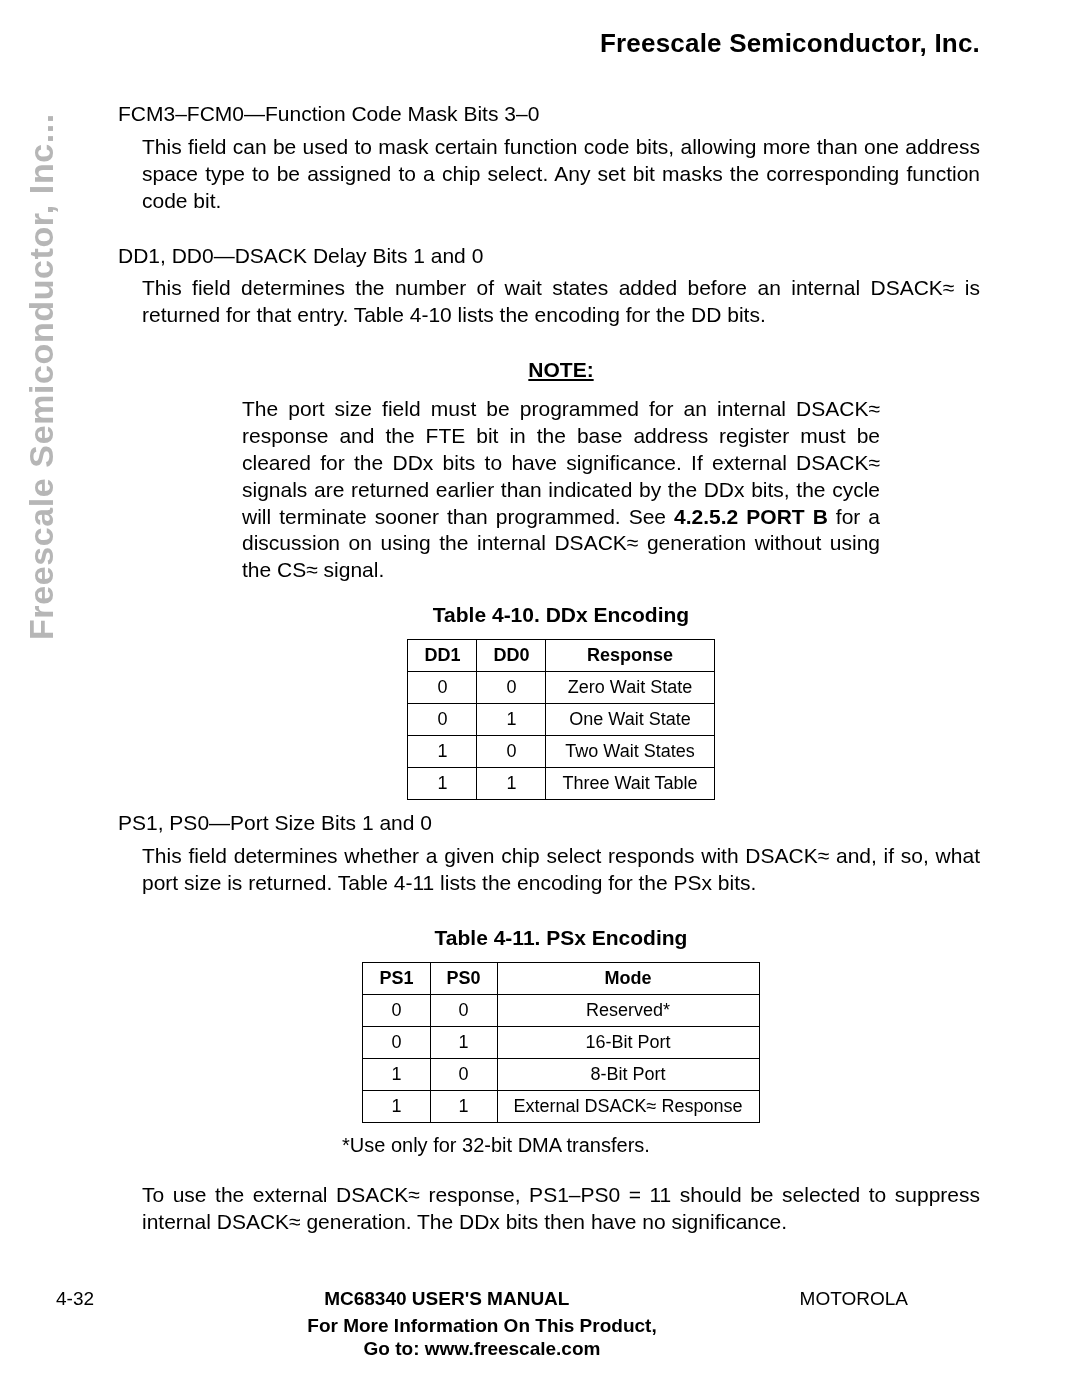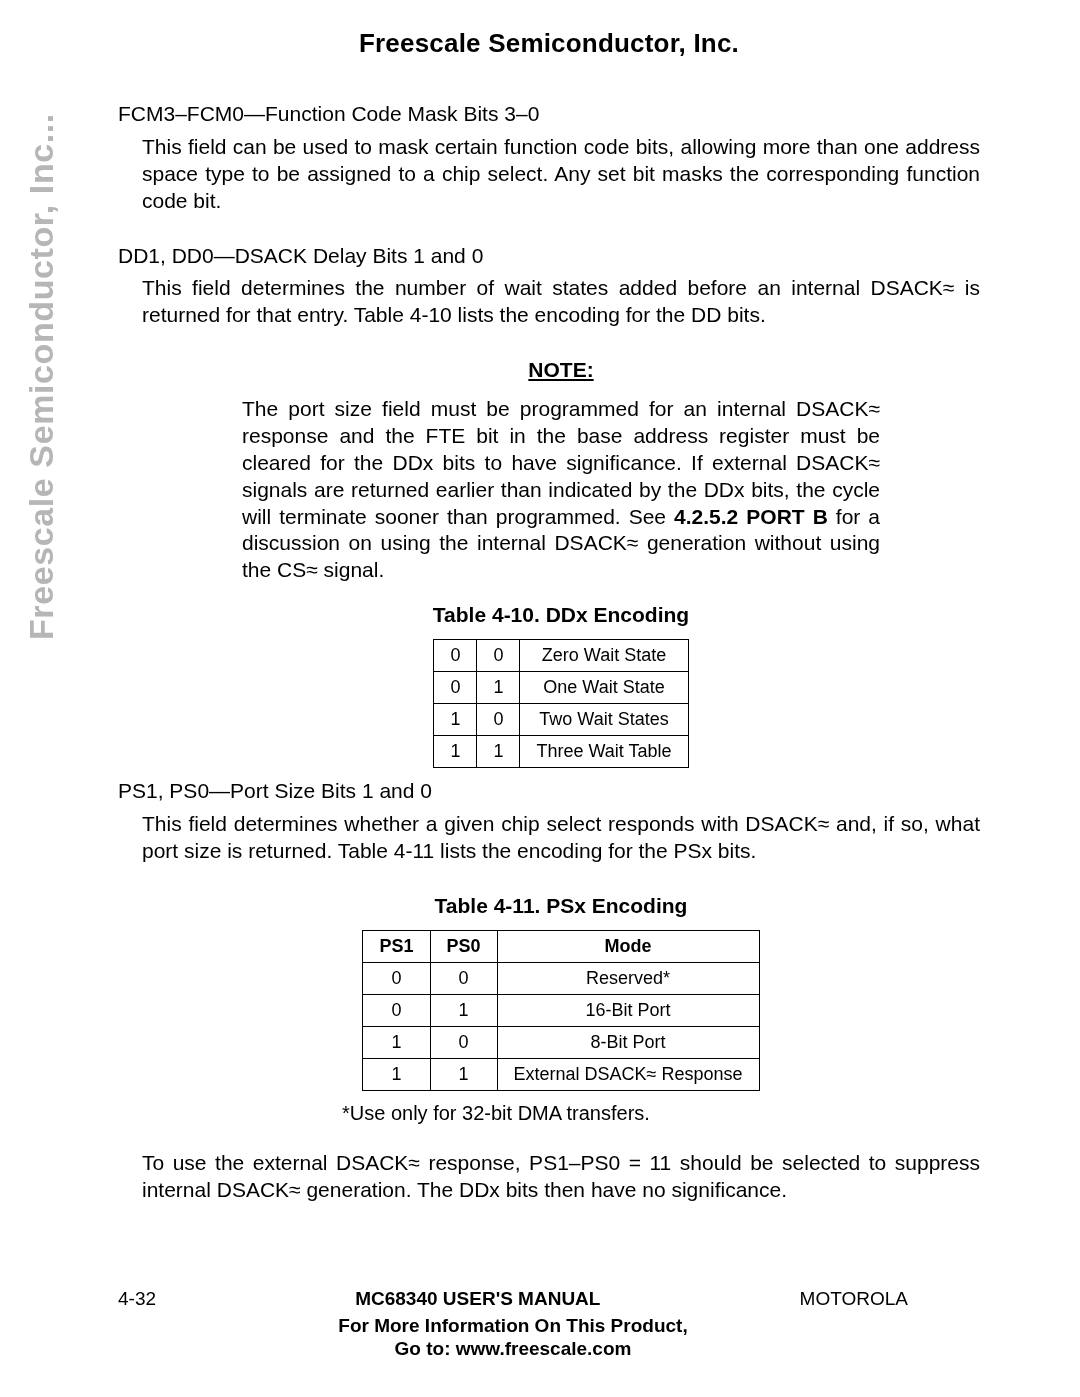--- a/index.html
+++ b/index.html
@@ -14,21 +14,21 @@
     position: relative;
   }
   .page {
     position: relative;
     width: 1080px;
     height: 1397px;
     box-sizing: border-box;
     padding: 28px 100px 0 118px;
   }
   .header {
-    text-align: center;
+    text-align: right;
     font-family: Arial, Helvetica, sans-serif;
     font-weight: 900;
     font-size: 26px;
     letter-spacing: 0.2px;
     margin-bottom: 42px;
   }
   .side-text {
     position: absolute;
     left: 22px;
     top: 640px;
@@ -91,21 +91,21 @@
   }
   .section {
     margin-left: 24px;
   }
   .footer {
     position: absolute;
     left: 0;
     bottom: 36px;
     width: 1008px;
     box-sizing: border-box;
-    padding: 0 100px 0 118px;
+    padding: 0 100px 0 56px;
   }
   .footer-row {
     display: flex;
     justify-content: space-between;
     align-items: baseline;
     font-size: 19px;
   }
   .footer-center {
     font-weight: 700;
   }
@@ -143,20 +143,25 @@
     </p>
 
     <div class="note-label">NOTE:</div>
     <p class="note-body">
       <span>The port size field must be programmed for an internal </span><span class="dsack">DSACK≈</span><span> response and the FTE bit in the base address register must be cleared for the DDx bits to have  significance. If external </span><span class="dsack">DSACK≈</span><span> signals are returned earlier than indicated by the DDx bits, the cycle will terminate sooner than programmed. See </span><span class="port-b">4.2.5.2 PORT B</span><span> for a discussion on using the internal </span><span class="dsack">DSACK≈</span><span> generation without using the </span><span class="dsack">CS≈</span><span> signal.</span>
     </p>
 
     <div class="table-title">Table 4-10. DDx Encoding</div>
     <table class="enc">
       <tbody>
+          <tr>
+        <th>DD1</th>
+        <th>DD0</th>
+        <th>Response</th>
+      </tr>
       <tr>
         <td>0</td>
         <td>0</td>
         <td>Zero Wait State</td>
       </tr>
       <tr>
         <td>0</td>
         <td>1</td>
         <td>One Wait State</td>
       </tr>

